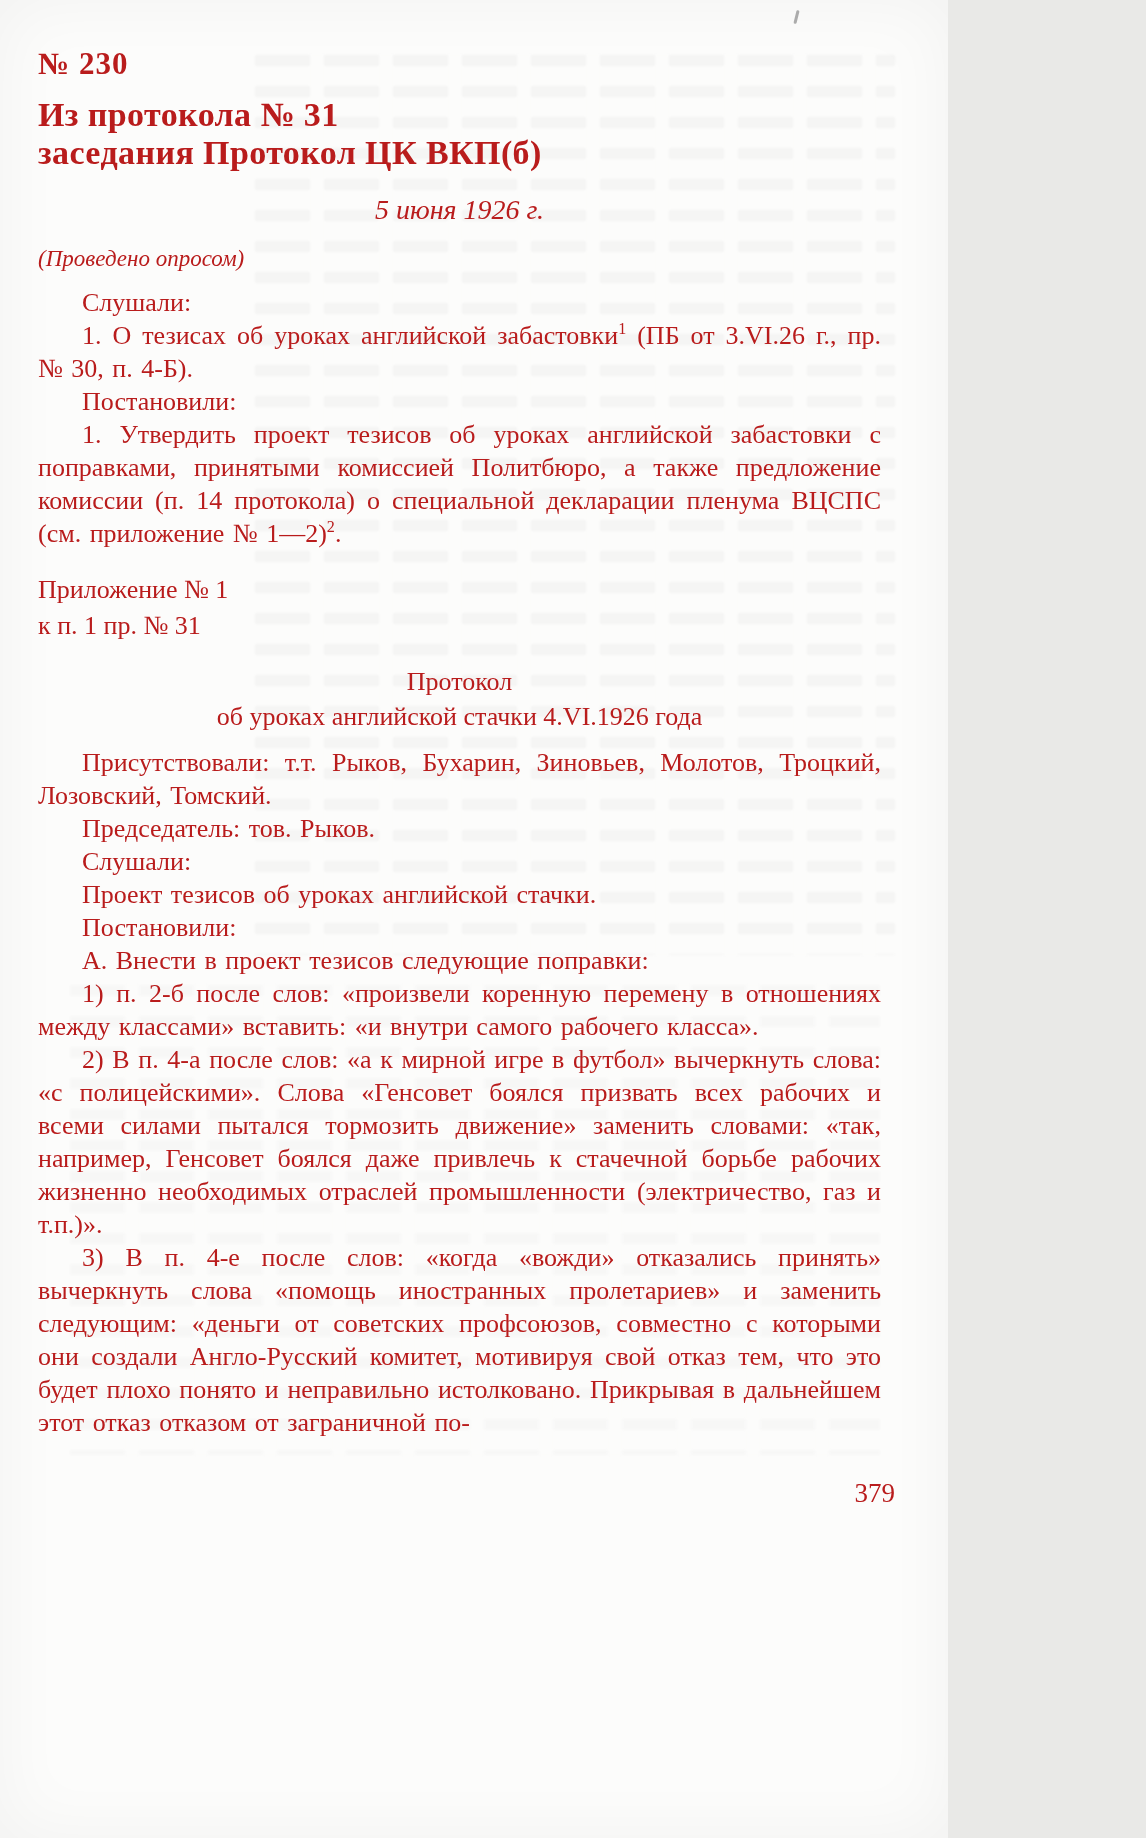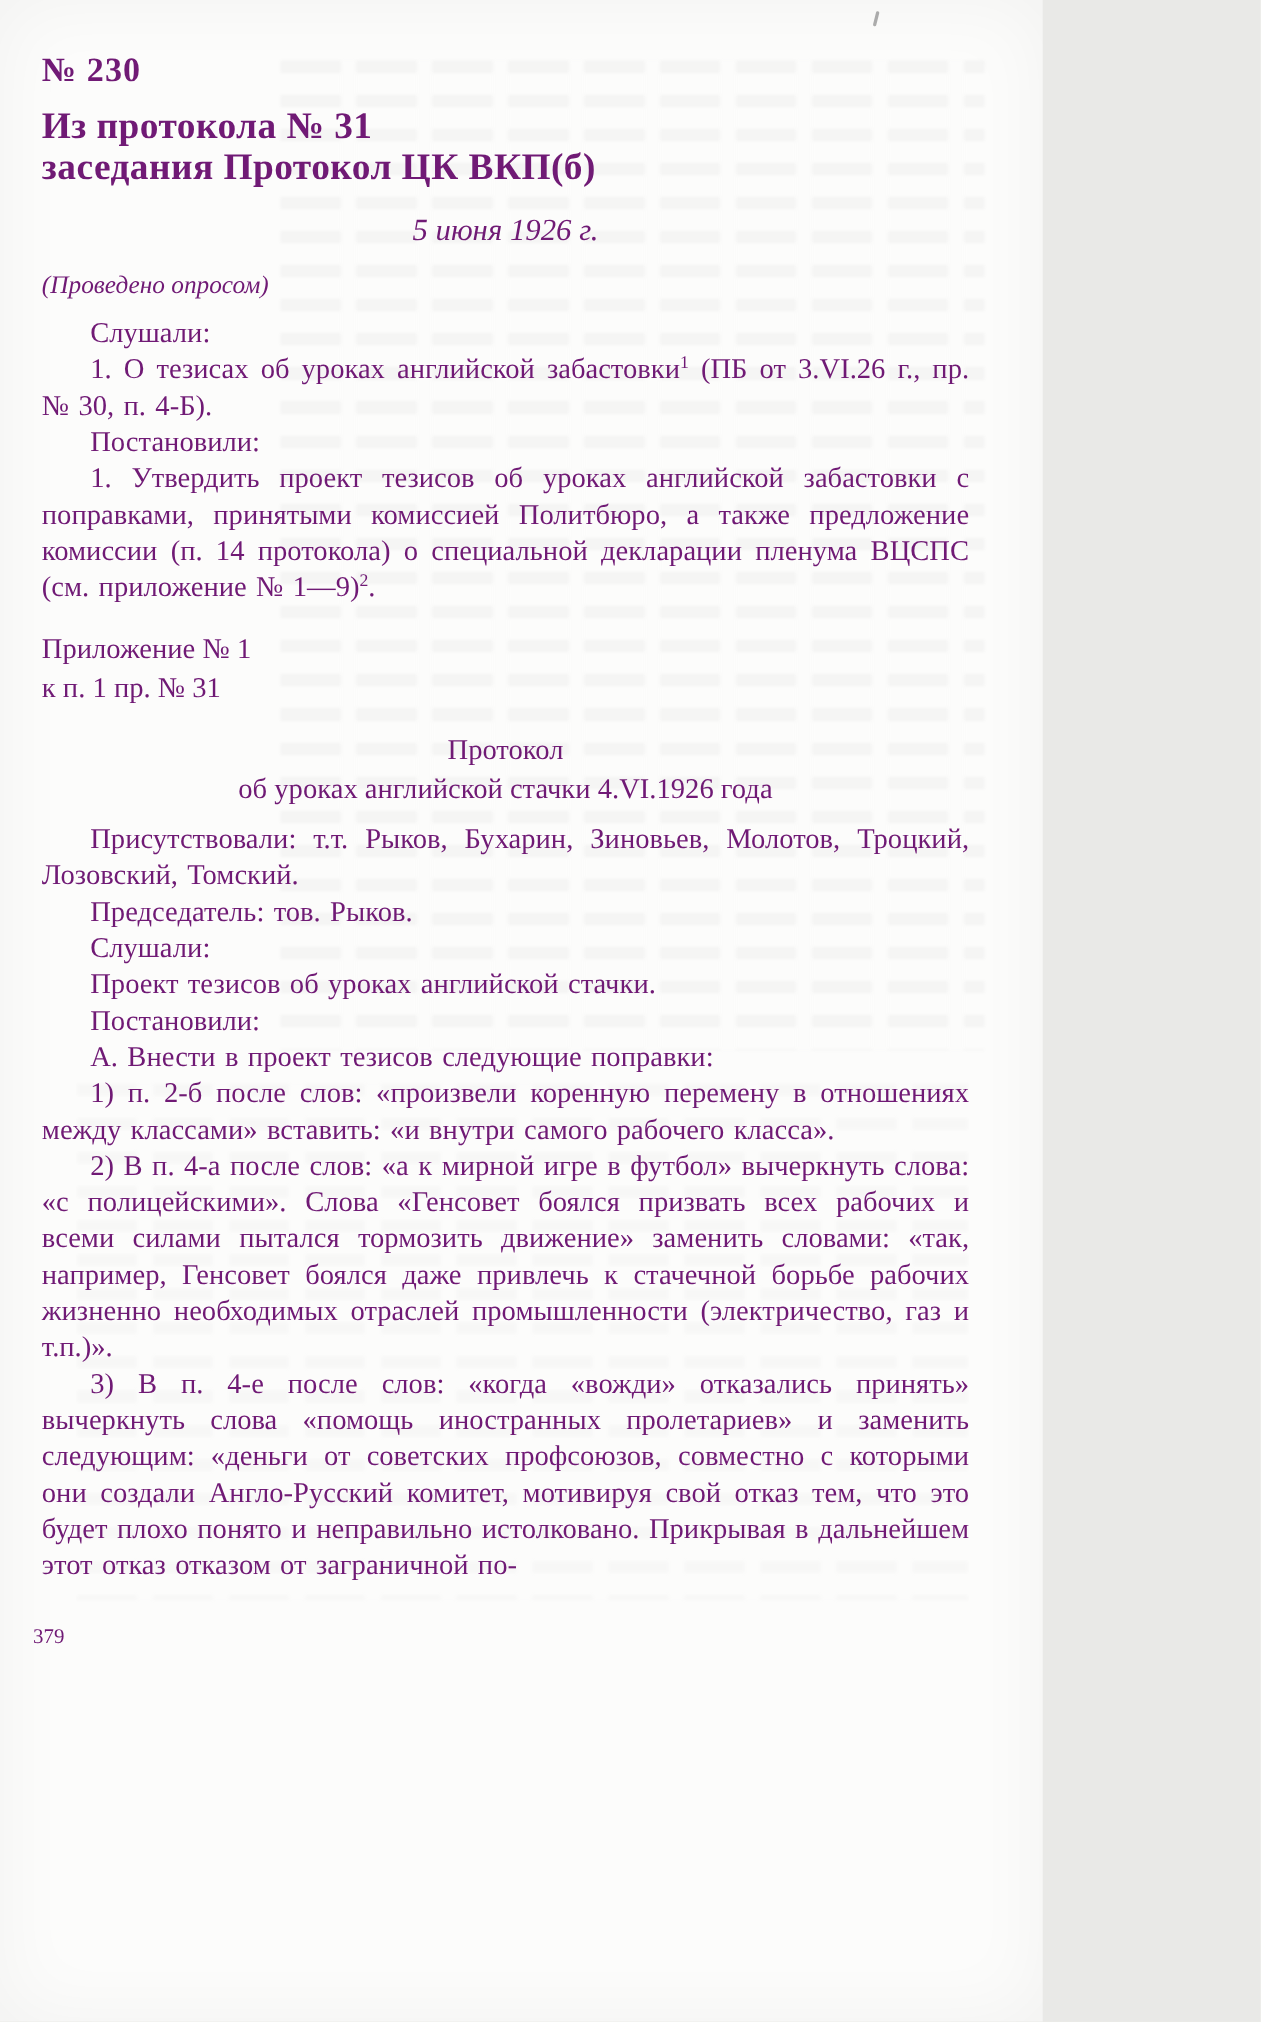--- a/index.html
+++ b/index.html
@@ -4,21 +4,21 @@
 <style>
   * { margin: 0; padding: 0; box-sizing: border-box; }
   html, body { background: #e9e9e7; }
   body { width: 1146px; }
 
   .page {
     position: relative;
     width: 948px;
     height: 1838px;
     background: #fcfcfb;
-    color: #701a75;
+    color: #b91c1c;
     font-family: "Liberation Serif", serif;
     overflow: hidden;
     box-shadow: inset 0 0 70px rgba(0,0,0,0.045);
   }
 
   
   .bleed {
     position: absolute;
     pointer-events: none;
     background:
@@ -103,23 +103,24 @@
     line-height: 0;
   }
 
   .uline {
     text-underline-offset: 3px;
   }
 
   .page-number {
     position: absolute;
     top: 1478px;
-    left: 30px;
+    left: 52px;
     width: 843px;
-    font-size: 19px;
+    text-align: right;
+    font-size: 27px;
   }
 </style>
 </head>
 <body>
 
 <div class="page">
 
   <div class="bleed bleed-top"></div>
   <div class="bleed bleed-bottom"></div>
   <div class="artifact"></div>
@@ -134,21 +135,21 @@
     </div>
 
     <div class="date-line">5 июня 1926 г.</div>
 
     <div class="note">(Проведено опросом)</div>
 
     <div class="body-block">
       <p class="para">Слушали:</p>
       <p class="para"><span>1. О тезисах об уроках английской забастовки</span><sup>1</sup><span> (ПБ от 3.VI.26 г., пр. № 30, п. 4-Б).</span></p>
       <p class="para">Постановили:</p>
-      <p class="para"><span>1. Утвердить проект тезисов об уроках английской забастовки с поправками, принятыми комиссией Политбюро, а также предложение комиссии (п. 14 протокола) о специальной декларации пленума ВЦСПС (см. приложение № 1—9)</span><sup>2</sup><span>.</span></p>
+      <p class="para"><span>1. Утвердить проект тезисов об уроках английской забастовки с поправками, принятыми комиссией Политбюро, а также предложение комиссии (п. 14 протокола) о специальной декларации пленума ВЦСПС (см. приложение № 1—2)</span><sup>2</sup><span>.</span></p>
     </div>
 
     <div class="appendix-label">
       <div>Приложение № 1</div>
       <div>к п. 1 пр. № 31</div>
     </div>
 
     <div class="centered-heading">
       <div>Протокол</div>
       <div>об уроках английской стачки 4.VI.1926 года</div>

